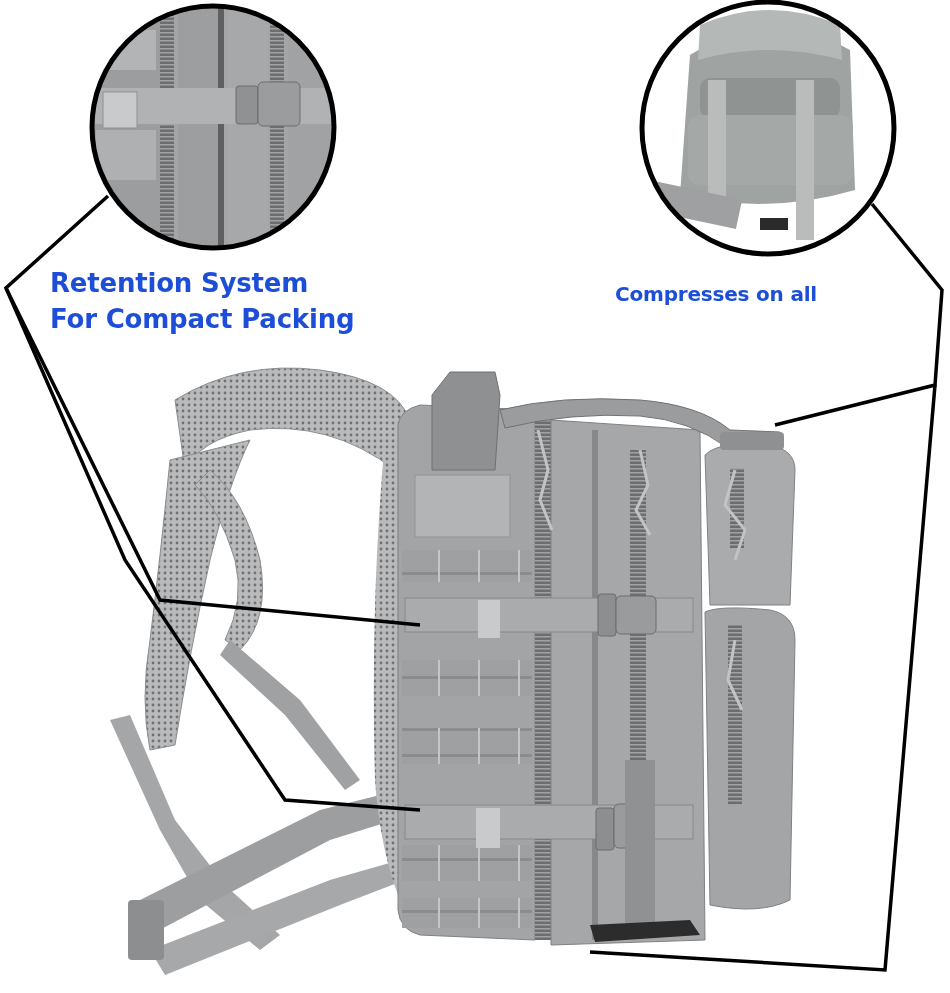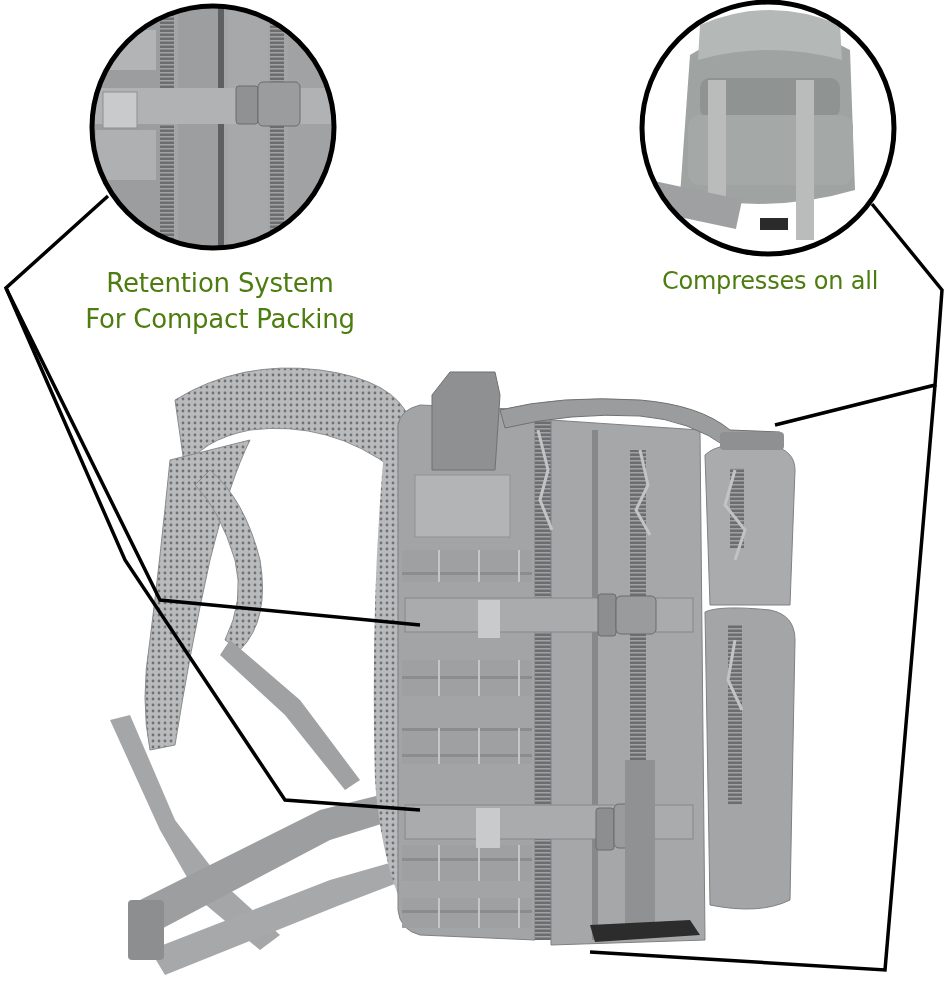--- a/index.html
+++ b/index.html
@@ -1,21 +1,21 @@
 <!DOCTYPE html>
 <html><head>
 <meta charset="utf-8">
 <style>
   html,body{margin:0;padding:0;background:#ffffff;}
   body{width:950px;height:993px;position:relative;overflow:hidden;font-family:"DejaVu Sans","Liberation Sans",sans-serif;}
   .stage{position:absolute;left:0;top:0;width:950px;height:993px;}
   svg{position:absolute;left:0;top:0;}
-  .caption{position:absolute;font-weight:normal;color:#4d7c0f;text-align:center;line-height:1.38;letter-spacing:-0.2px;}
+  .caption{position:absolute;font-weight:bold;color:#1d4ed8;line-height:1.38;letter-spacing:-0.2px;}
   .cap-left{left:50px;top:266px;width:340px;font-size:26px;}
-  .cap-right{left:615px;top:265px;width:310px;font-size:24px;}
+  .cap-right{left:615px;top:281px;width:310px;font-size:20px;}
 </style>
 </head>
 <body>
 
 <div class="stage">
 
   <svg width="950" height="993" viewBox="0 0 950 993">
     <defs>
       <clipPath id="clipL">
           <circle cx="213" cy="127" r="121"></circle>

